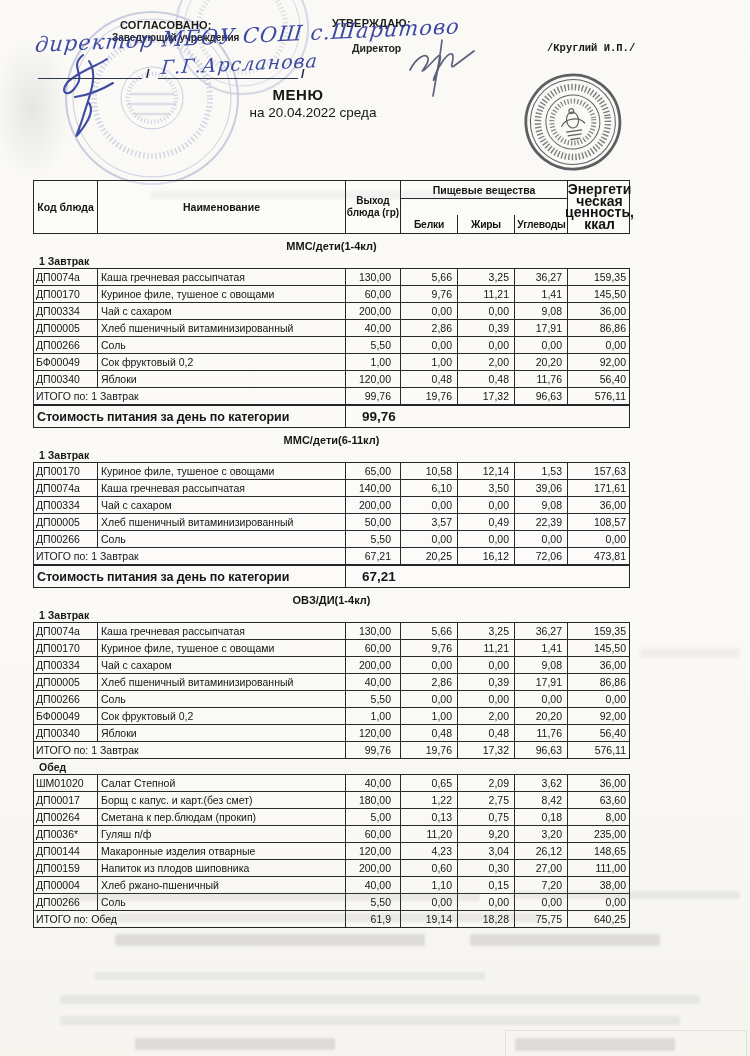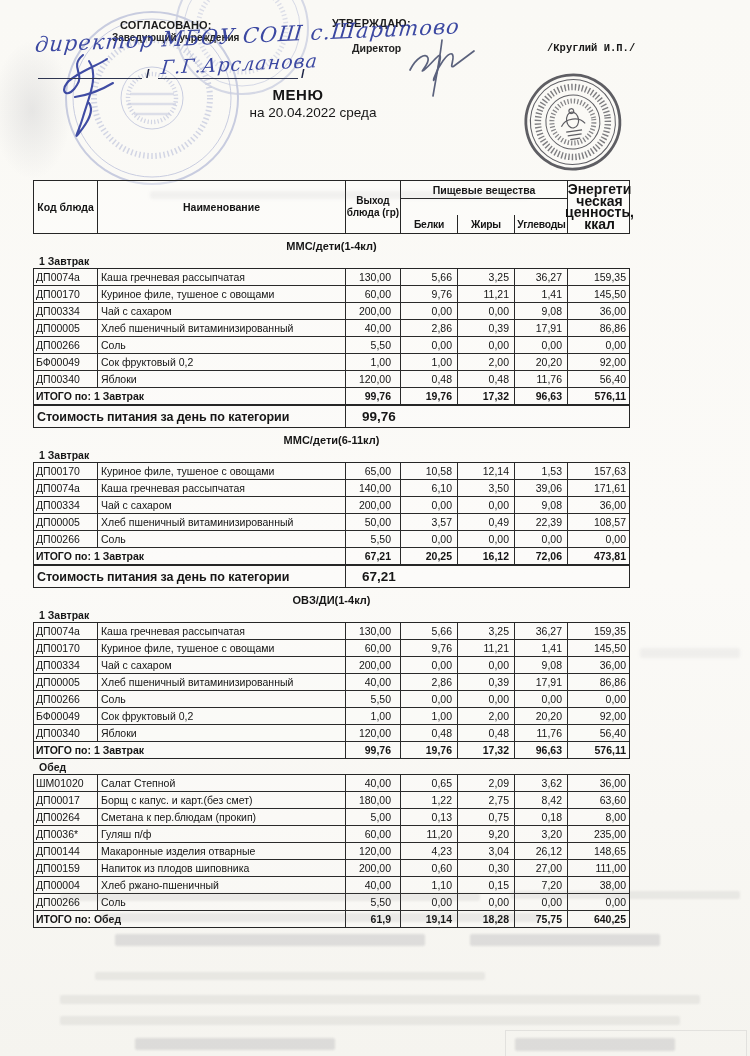--- a/index.html
+++ b/index.html
@@ -53,21 +53,21 @@
   .trow{display:grid; grid-template-columns:64px 248px 55px 57px 57px 53px 63px; height:16px;}
   .trow + .trow{border-top:1px solid #2a2a2a;}
   .tcell{border-right:1px solid #2a2a2a; font-size:10.5px; line-height:15px;
     display:flex; align-items:center; overflow:hidden; white-space:nowrap; color:#141414;}
   .tcell:last-child{border-right:none;}
   .tcell.c0{padding-left:2px;}
   .tcell.c1{padding-left:3px;}
   .tcell.c2,.tcell.c3,.tcell.c4,.tcell.c5,.tcell.c6{justify-content:flex-end; padding-right:5px;}
   .tcell.c2{padding-right:9px;}
   .trow.total{grid-template-columns:312px 55px 57px 57px 53px 63px;}
-  .trow.total .tcell{font-weight:bold;text-align:center;}
+  .trow.total .tcell{font-weight:normal;text-align:center;}
   .trow.total .lbl{justify-content:flex-start; padding-left:2px;}
   .cost{display:grid; grid-template-columns:312px 285px; height:21px;
     border:1.5px solid #262626; border-top-width:1px; background:rgba(255,255,255,.25);}
   .cost-label{border-right:1px solid #2a2a2a; font-weight:bold; font-size:12.5px;
     display:flex; align-items:center; padding-left:3px; letter-spacing:-.1px;}
   .cost-value{font-weight:bold; font-size:13.5px; display:flex; align-items:center; padding-left:16px;}
   
   .bleed{position:absolute; background:rgba(105,105,110,.10); filter:blur(1.2px); border-radius:2px;}
   .bleed.dk{background:rgba(95,95,105,.16);}
   .bleed-box{position:absolute; border:1px solid rgba(90,90,100,.12); filter:blur(.6px);}

